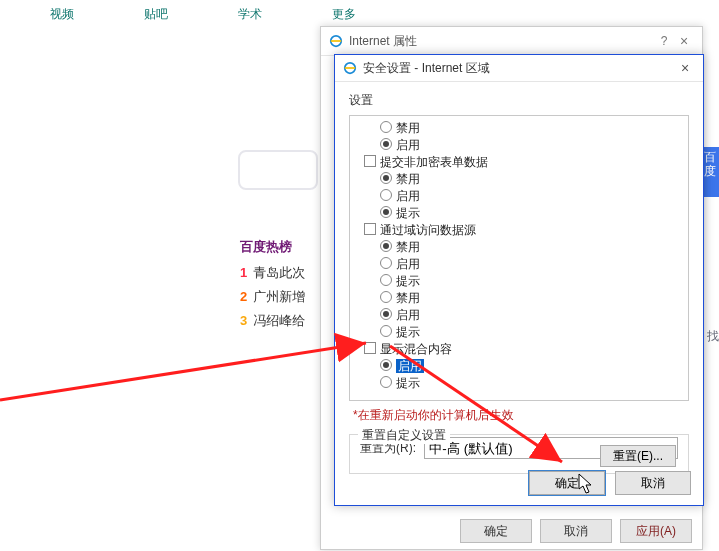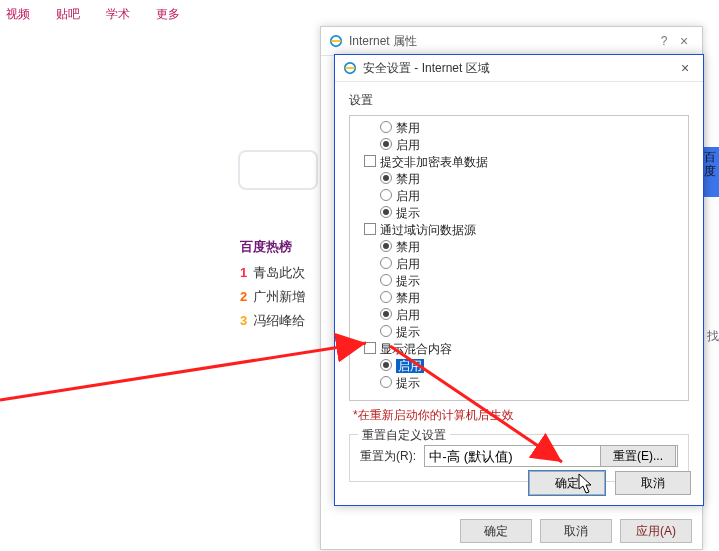--- a/index.html
+++ b/index.html
@@ -8,32 +8,32 @@
     width: 719px;
     height: 551px;
     overflow: hidden;
     font-family: "Microsoft YaHei", "SimSun", Arial, sans-serif;
     font-size: 12px;
     background: #fff;
     color: #333;
   }
   
   .topnav { position: absolute; top: 6px; left: 0; display: flex; gap: 26px; padding-left: 6px; }
-  .topnav span { cursor: pointer; color: #be185d; }
+  .topnav span { cursor: pointer; color: #0f766e; margin-left: 44px; }
   
   .searchbox { position:absolute; top:150px; left:238px; width:76px; height:36px; border:2px solid #e6e6ec; border-radius:8px; }
   
   .hotlist { position:absolute; top:238px; left:240px; font-size:13px; }
   .hotlist .title { font-weight:bold; margin-bottom:8px; color:#701a75; }
   .hotlist .row { margin:6px 0; }
   .hotlist .idx1 { color:#fe2d46; font-weight:bold; margin-right:6px; }
   .hotlist .idx2 { color:#f60; font-weight:bold; margin-right:6px; }
   .hotlist .idx3 { color:#faa90e; font-weight:bold; margin-right:6px; }
   
-  .bluebadge { position:absolute; top:147px; right:0; width:14px; height:44px; background:#3c75eb; color:#0f172a; font-size:12px; padding:3px 2px; line-height:14px; text-align:center; }
+  .bluebadge { position:absolute; top:147px; right:0; width:14px; height:44px; background:#3c75eb; color:#ffffff; font-size:12px; padding:3px 2px; line-height:14px; text-align:center; }
   .refresh { position:absolute; top:328px; right:0; color:#626675; font-size:12px; }
   
   .dlg-parent { position:absolute; top:26px; left:320px; width:381px; height:522px; background:#fff; border:1px solid #ccc; box-shadow:0 0 8px rgba(0,0,0,.18); }
   .dlg-parent .titlebar { height:28px; display:flex; align-items:center; padding:0 8px; border-bottom:1px solid #e5e5e5; color:#555; }
   .dlg-parent .titlebar .ico { width:14px; height:14px; margin-right:6px; }
   .dlg-parent .titlebar .spacer { flex:1; }
   .dlg-parent .titlebar .help { color:#777; width:20px; text-align:center; }
   .dlg-parent .titlebar .close { color:#777; width:20px; text-align:center; font-size:14px; }
   .dlg-parent .footer { position:absolute; bottom:6px; right:10px; display:flex; gap:8px; }
   .dlg-parent .footer button { width:72px; height:24px; background:#e6e6e6; border:1px solid #bbb; color:#333; }
@@ -48,21 +48,21 @@
   .dlg-child .group-label { margin-bottom:6px; }
   .tree-wrap { border:1px solid #c8c8c8; height:284px; overflow:auto; background:#fff; position:relative; }
   .tree { padding:4px 6px 4px 6px; line-height:17px; font-size:12px; color:#222; white-space:nowrap; }
   .lvl1 { padding-left:8px; }
   .lvl2 { padding-left:24px; }
   .tree .radio { display:inline-block; width:10px; height:10px; border:1px solid #888; border-radius:50%; margin-right:4px; vertical-align:-1px; position:relative; }
   .tree .radio.sel::after { content:""; position:absolute; left:2px; top:2px; width:6px; height:6px; background:#444; border-radius:50%; }
   .tree .chk { display:inline-block; width:10px; height:10px; border:1px solid #888; margin-right:4px; vertical-align:-1px; }
   .tree .hl { background:#0a62c9; color:#fff; padding:0 2px; }
   .note { margin:6px 0 10px 4px; color:#b91c1c; }
-  .reset-group { border:1px solid #d7d7d7; padding:10px 10px 14px 10px; position:relative; margin-top:4px; }
+  .reset-group { border:1px solid #d7d7d7; padding:2px 10px 14px 10px; position:relative; margin-top:4px; }
   .reset-group .legend { position:absolute; top:-8px; left:8px; background:#fff; padding:0 4px; }
   .reset-group .row { display:flex; align-items:center; gap:8px; }
   .reset-group select { flex:1; height:22px; border:1px solid #aaa; background:#fff; }
   .reset-btn { position:absolute; right:12px; top:10px; width:76px; height:22px; background:#e6e6e6; border:1px solid #aaa;text-align:center; }
   .dlg-child .footer { position:absolute; bottom:10px; right:12px; display:flex; gap:10px; }
   .dlg-child .footer button { width:76px; height:24px; background:#e6e6e6; border:1px solid #aaa; }
   .dlg-child .footer button.primary { outline:1px solid #3b82cf; }
   
   svg.ie { display:block; }
   

